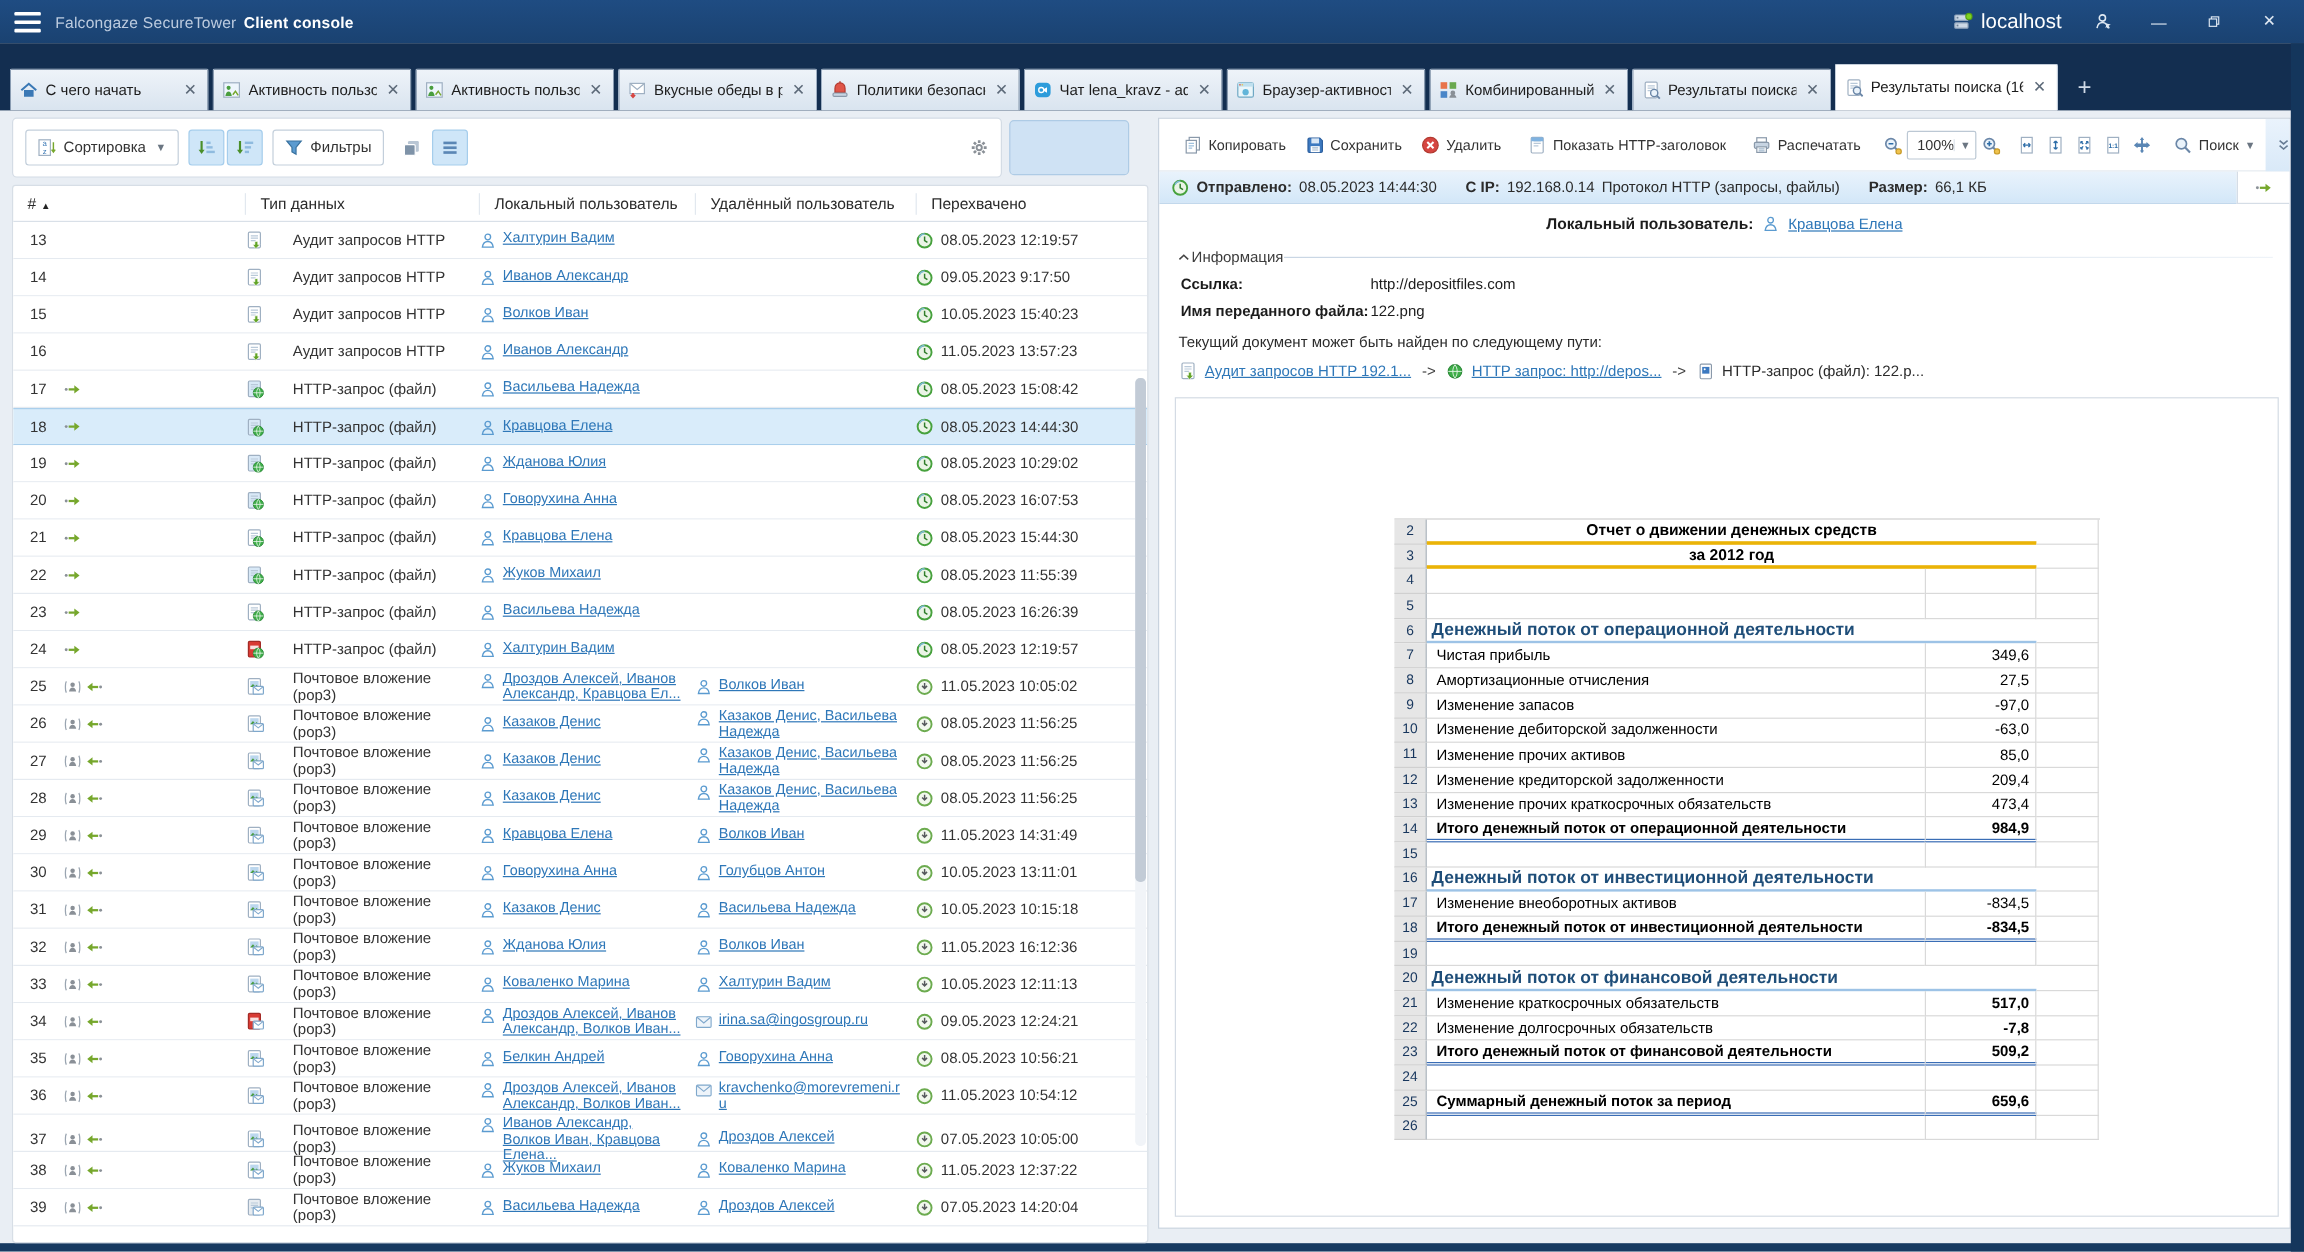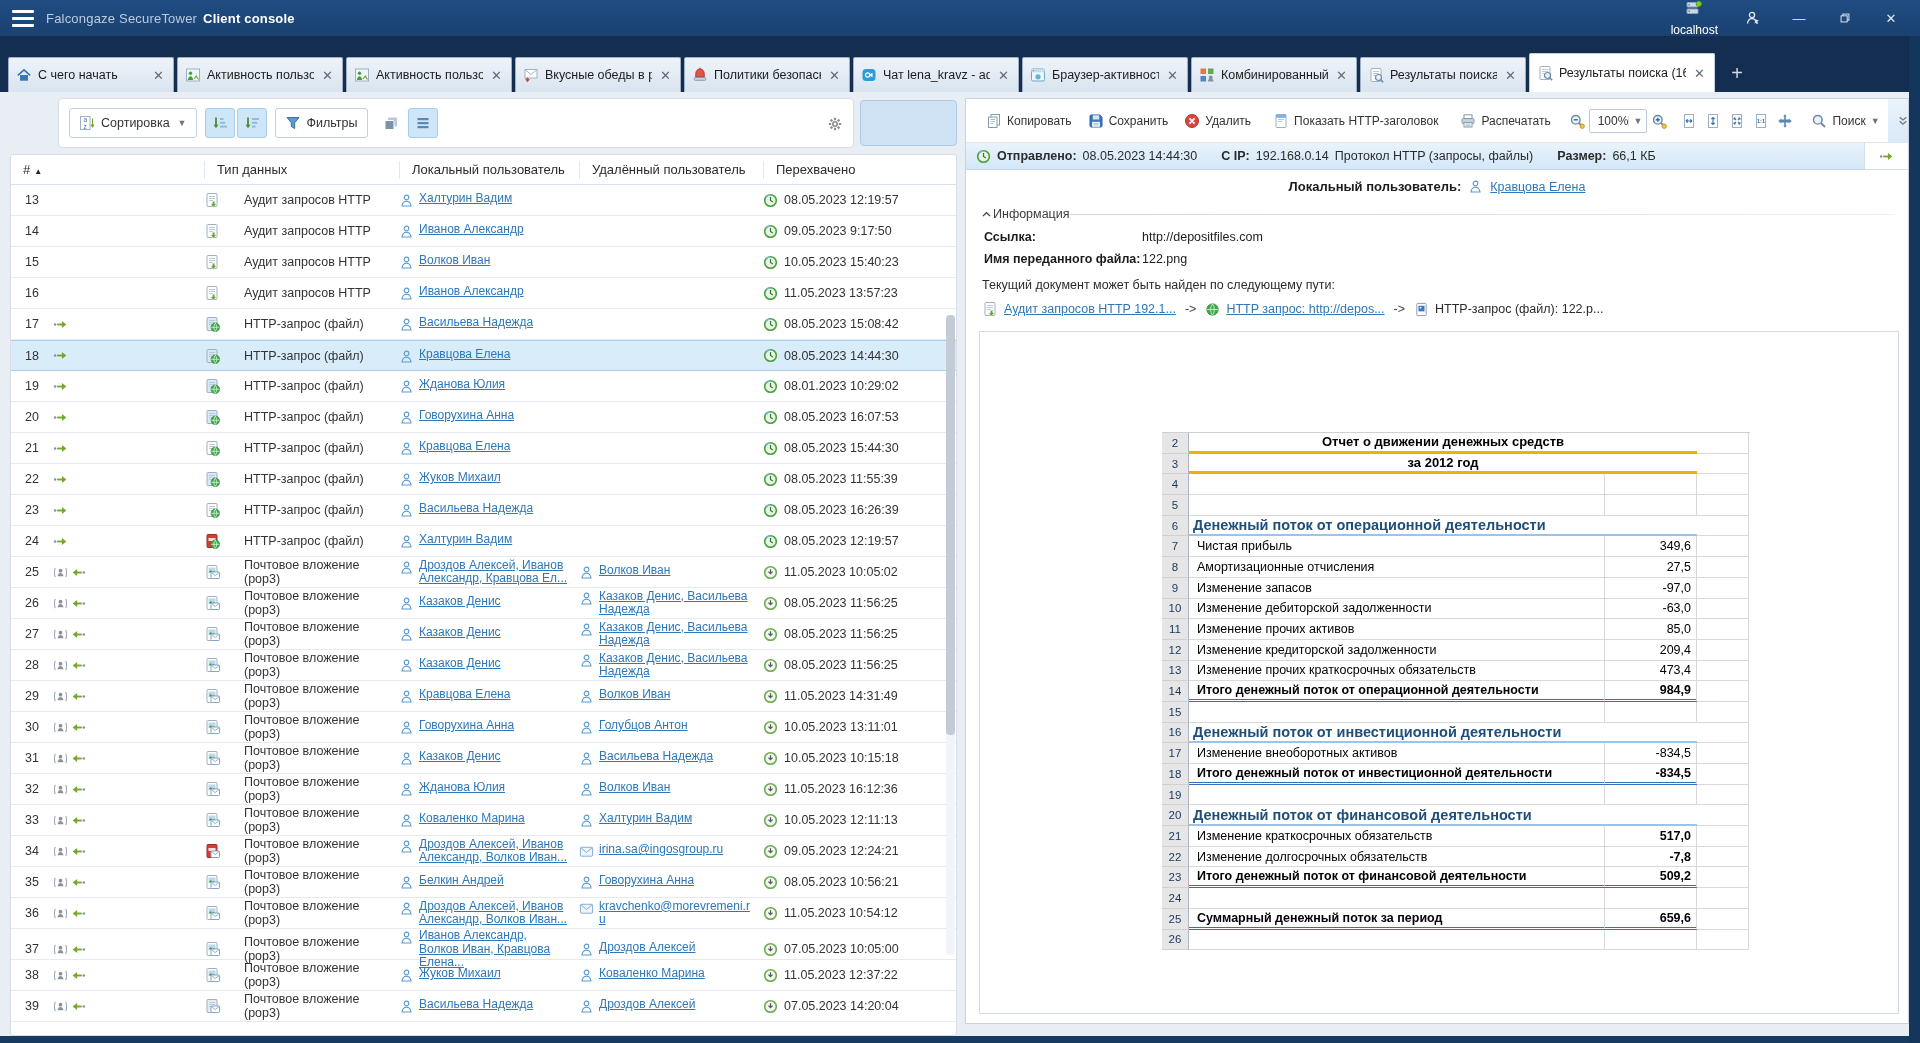--- a/index.html
+++ b/index.html
@@ -7,39 +7,39 @@
   .ic { display:inline-block; vertical-align:middle; flex:none; }
   svg { display:block; }
 
   
   .titlebar { height:36px; background:linear-gradient(#1f4c82,#1a4271); display:flex; align-items:center; color:#fff; position:relative; }
   .hamburger { width:46px; height:36px; display:flex; flex-direction:column; justify-content:center; gap:4px; padding:0 12px; cursor:pointer; }
   .hamburger i { display:block; height:3px; background:#fff; border-radius:1px; }
   .brand { font-size:13px; color:#bccbdf; letter-spacing:.2px; }
   .brand b { color:#fff; font-weight:bold; margin-left:6px; }
   .title-right { position:absolute; right:8px; top:0; height:36px; display:flex; align-items:center; gap:4px; }
-  .server-chip { display:flex; align-items:center; gap:7px; font-size:12px; color:#fff; padding:0 10px;flex-direction:column; }
+  .server-chip { display:flex; align-items:center; gap:7px; font-size:17px; color:#fff; padding:0 10px; }
   .tbtn { width:42px; height:36px; display:flex; align-items:center; justify-content:center; color:#dfe8f2; font-size:13px; cursor:pointer; }
 
   
   .tabbar { height:56px; background:#132e50; display:flex; align-items:flex-end; padding-left:8px; position:relative; }
   .tab { height:35px; width:166px; background:linear-gradient(#eef3f9,#d9e4ef); border:1px solid #9fb0c4; border-bottom:none; margin-right:3px; display:flex; align-items:center; padding:0 7px; gap:6px; border-radius:2px 2px 0 0; cursor:pointer; }
   .tab.active { height:39px; background:#fff; width:186px; border-color:#c3cedb; }
   .tab .lbl { flex:1; font-size:12.5px; color:#1c1c1c; white-space:nowrap; overflow:hidden; }
   .tab .x { color:#5d6a79; font-size:13px; padding:0 2px; cursor:pointer; }
   .tab-plus { width:30px; height:30px; margin:0 0 4px 4px; display:flex; align-items:center; justify-content:center; color:#cfd9e6; font-size:20px; cursor:pointer; }
 
   
   .main { display:flex; height:944px; }
   .right-edge { position:absolute; right:0; top:36px; width:11px; height:1007px; background:#14365c; z-index:5; }
 
   
   .lpanel { width:957px; flex:none; display:flex; flex-direction:column; padding:6px 0 0 10px; }
   .ltoolbar-row { display:flex; align-items:flex-start; gap:6px; }
-  .ltoolbar { width:825px; background:#fff; border:1px solid #d4dce5; border-radius:4px; height:50px; display:flex; align-items:center; padding:0 10px; gap:8px;margin-left:48px; }
+  .ltoolbar { width:825px; background:#fff; border:1px solid #d4dce5; border-radius:4px; height:50px; display:flex; align-items:center; padding:0 10px; gap:8px; }
   .lstub { width:100px; height:46px; margin-top:2px; background:#cfe2f4; border:1px solid #aecbe5; border-radius:4px; }
   .btn { display:flex; align-items:center; gap:6px; background:#fff; border:1px solid #c3cfdb; border-radius:3px; height:30px; padding:0 9px; font-size:12.5px; color:#333; cursor:pointer; }
   .btn .caret { font-size:9px; color:#6b7682; margin-left:2px; }
   .sq { width:30px; height:30px; display:flex; align-items:center; justify-content:center; border-radius:3px; border:1px solid transparent; cursor:pointer; }
   .sq.on { background:#cfe6f8; border-color:#a5cdec; }
   .gear-right { margin-left:auto; cursor:pointer; }
 
   
   .ltable { margin-top:6px; background:#fff; border:1px solid #d7dee6; border-radius:3px; flex:1; position:relative; overflow:hidden; }
   .thead { display:grid; grid-template-columns:193px 195px 180px 184px 1fr; height:30px; align-items:center; border-bottom:1px solid #d9e0e8; font-size:13px; color:#2b2b2b; }
@@ -627,21 +627,21 @@
             </div>
             <div class="c-user"></div>
             <div class="c-time">
               <span class="ic">
                 <svg width="15" height="15" viewBox="0 0 16 16">
                   <circle cx="8" cy="8" r="6.2" fill="#eaf4e6" stroke="#47a13d" stroke-width="1.7"></circle>
                   <path d="M8 4.3V8l2.5 1.6" fill="none" stroke="#2f7d2a" stroke-width="1.3"></path>
                   <path d="M3.4 5.2c.8-1.9 2.6-3.1 4.6-3.1" fill="none" stroke="#7fb9d8" stroke-width="1.3"></path>
                 </svg>
               </span>
-              <span>08.01.2023 10:29:02</span>
+              <span>08.05.2023 10:29:02</span>
             </div>
           </div>
           <div class="trow">
             <div class="c-num">
               <span class="n">20</span>
               <span class="dir">
                 <span class="ic">
                   <svg width="15" height="15" viewBox="0 0 16 16">
                     <circle cx="2.3" cy="8" r="1.3" fill="#8a9097"></circle>
                     <rect x="4.5" y="7" width="5.5" height="2" fill="#76a72c"></rect>

